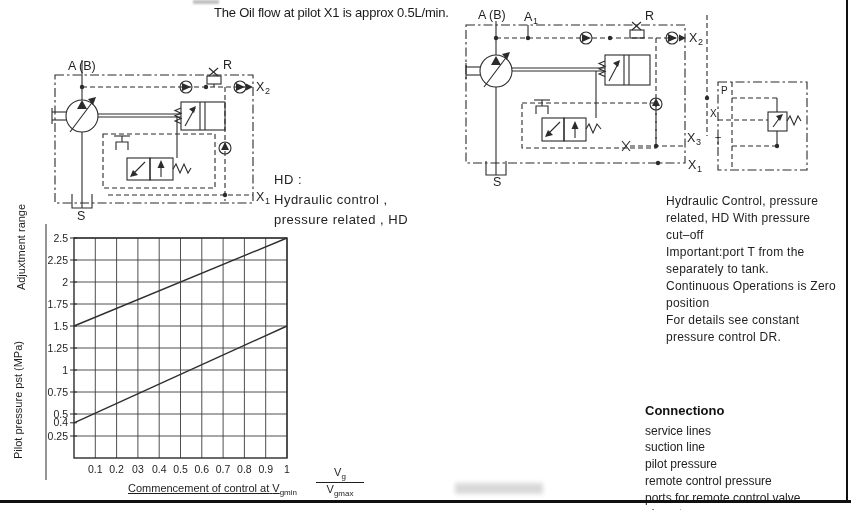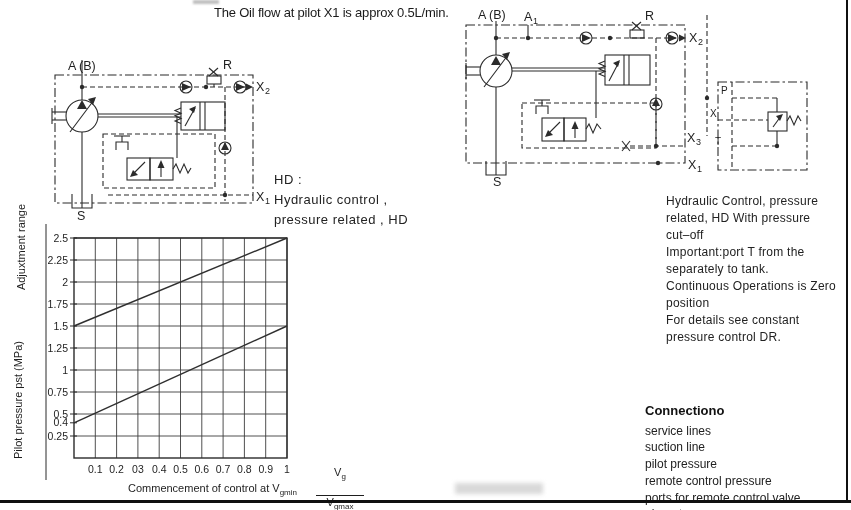--- a/index.html
+++ b/index.html
@@ -8,23 +8,23 @@
   .abs{position:absolute;}
   .top-note{left:214px;top:5px;font-size:13px;font-weight:500;letter-spacing:-0.2px;color:#1a1a1a;}
   .hd-block{left:274px;top:133px;font-size:13px;line-height:20px;letter-spacing:.5px;color:#222;margin-top:37px;}
   .right-text{left:666px;top:193px;width:205px;font-size:12px;line-height:17px;letter-spacing:.25px;color:#222;}
   .connections{left:645px;top:379px;width:205px;font-size:12px;line-height:16.7px;color:#222;}
   .connections .head{font-size:13px;font-weight:bold;margin-bottom:3px;color:#111;margin-top:24px;}
   .chart-wrap{left:8px;top:182px;width:380px;height:326px;}
   .vlabel{position:absolute;font-size:11px;color:#1e1e1e;white-space:nowrap;text-align:center;}
   .vlab-top{left:-51px;top:58px;width:130px;height:14px;transform:rotate(-90deg);}
   .vlab-bot{left:-73px;top:210px;width:170px;height:16px;transform:rotate(-90deg);}
-  .xlabel-row{position:absolute;left:120px;top:300px;font-size:11px;color:#1e1e1e;white-space:nowrap;}
+  .xlabel-row{position:absolute;left:120px;top:300px;font-size:11px;color:#1e1e1e;white-space:nowrap;text-decoration:underline;}
   .frac{position:absolute;left:308px;top:284px;width:48px;text-align:center;font-size:11px;color:#1e1e1e;}
-  .frac .top{border-bottom:1.3px solid #1e1e1e;padding-bottom:14px;}
+  .frac .top{border-bottom:1.3px solid #1e1e1e;padding-bottom:1px;}
   sub{font-size:8px;}
   svg text{font-family:"Liberation Sans",sans-serif;}
   .schem text{fill:#1f1f1f;font-size:12.5px;}
   .schem text.sub{font-size:9px;}
   .schem text.small{font-size:10px;}
   .smudge1{left:455px;top:483px;width:88px;height:11px;background:#d9d9d9;filter:blur(2px);}
   .smudge2{left:193px;top:0;width:26px;height:4px;background:#bfbfbf;filter:blur(1px);}
   .border-bottom{left:0;top:500px;width:851px;height:2.5px;background:#101010;}
   .border-right{left:846px;top:0;width:2px;height:502px;background:#101010;}
 </style>

